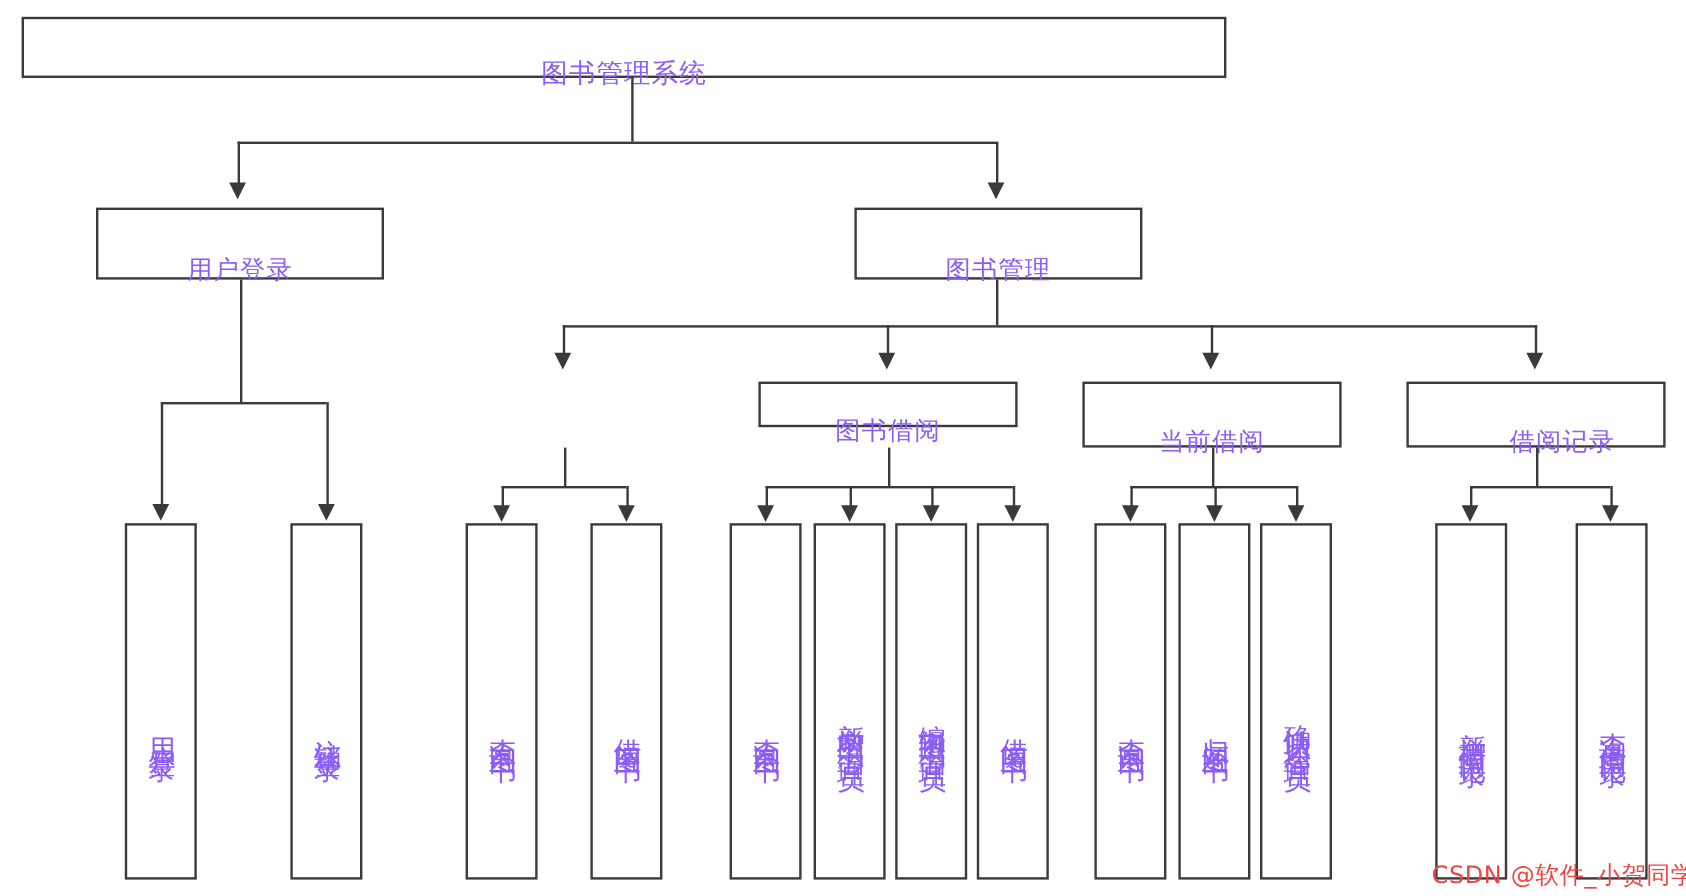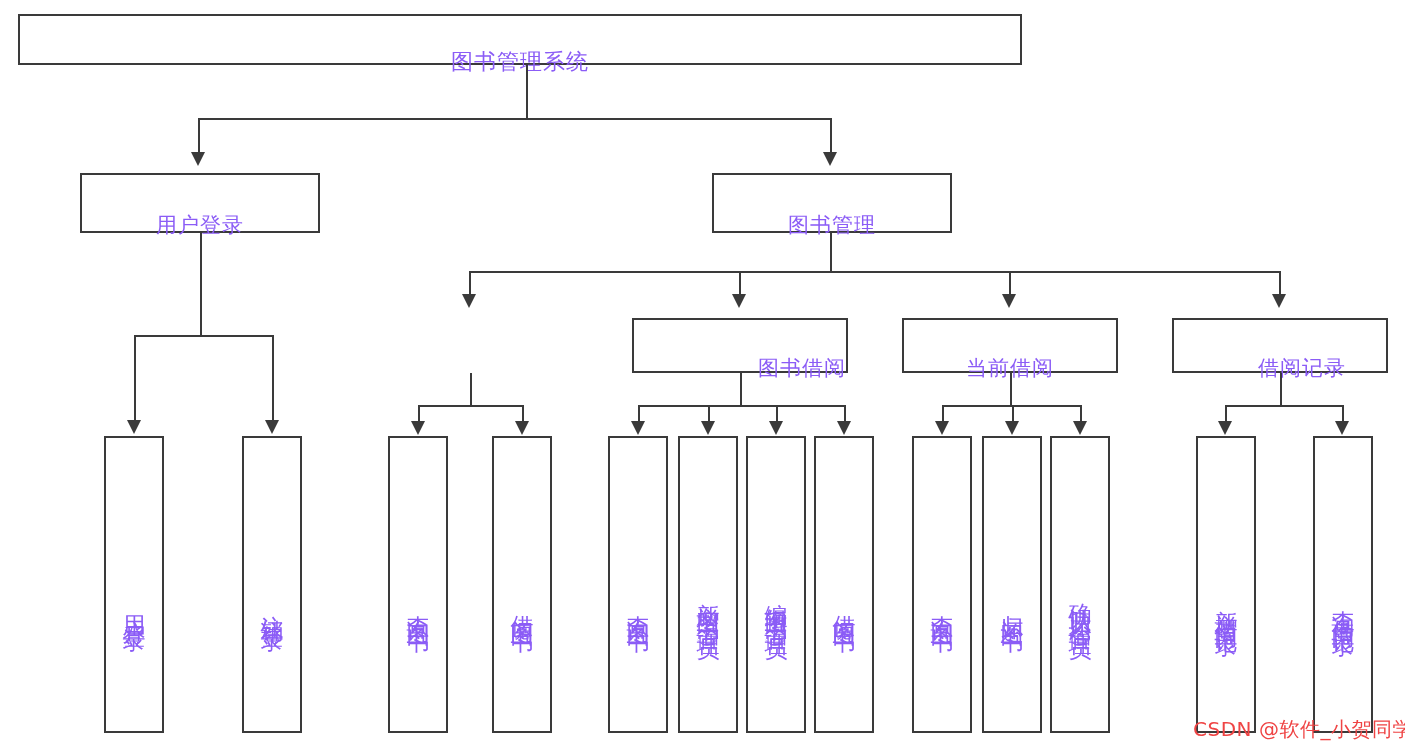--- a/index.html
+++ b/index.html
@@ -114,21 +114,21 @@
   <div class="hline" style="left:469px;top:271px;width:812px;"></div>
   <div class="vline" style="left:469px;top:271px;height:24px;"></div>
   <div class="arrow" style="left:462px;top:294px;"></div>
   <div class="vline" style="left:739px;top:271px;height:24px;"></div>
   <div class="arrow" style="left:732px;top:294px;"></div>
   <div class="vline" style="left:1009px;top:271px;height:24px;"></div>
   <div class="arrow" style="left:1002px;top:294px;"></div>
   <div class="vline" style="left:1279px;top:271px;height:24px;"></div>
   <div class="arrow" style="left:1272px;top:294px;"></div>
 
-  <div class="node" style="left:632px;top:318px;width:216px;height:55px;justify-content:flex-end;">
+  <div class="node" style="left:632px;top:318px;width:216px;height:38px;">
     <span class="lbl">图书借阅</span>
   </div>
   <div class="node" style="left:902px;top:318px;width:216px;height:55px;">
     <span class="lbl">当前借阅</span>
   </div>
   <div class="node" style="left:1172px;top:318px;width:216px;height:55px;padding-left:44px;">
     <span class="lbl">借阅记录</span>
   </div>
 
   <div class="vline" style="left:470px;top:373px;height:32px;"></div>

